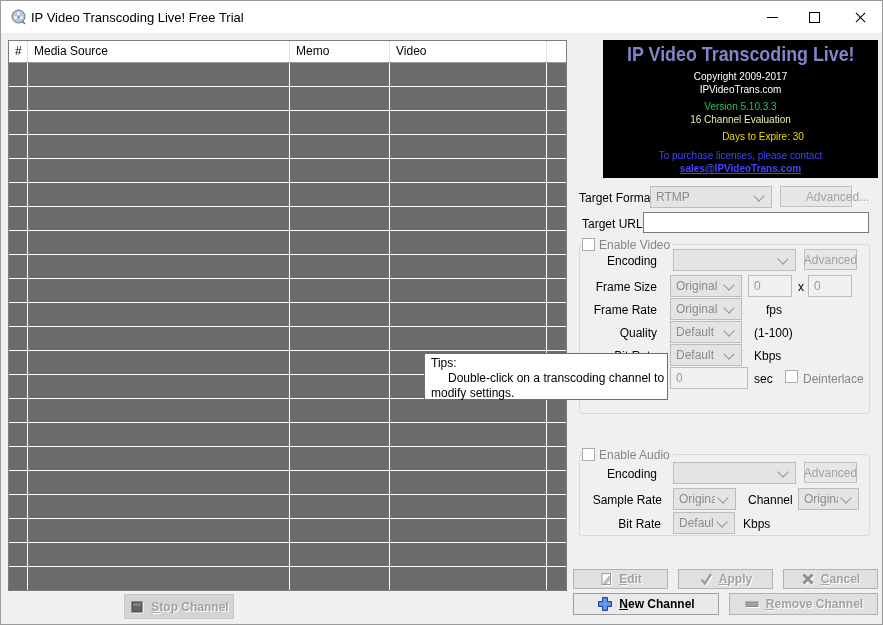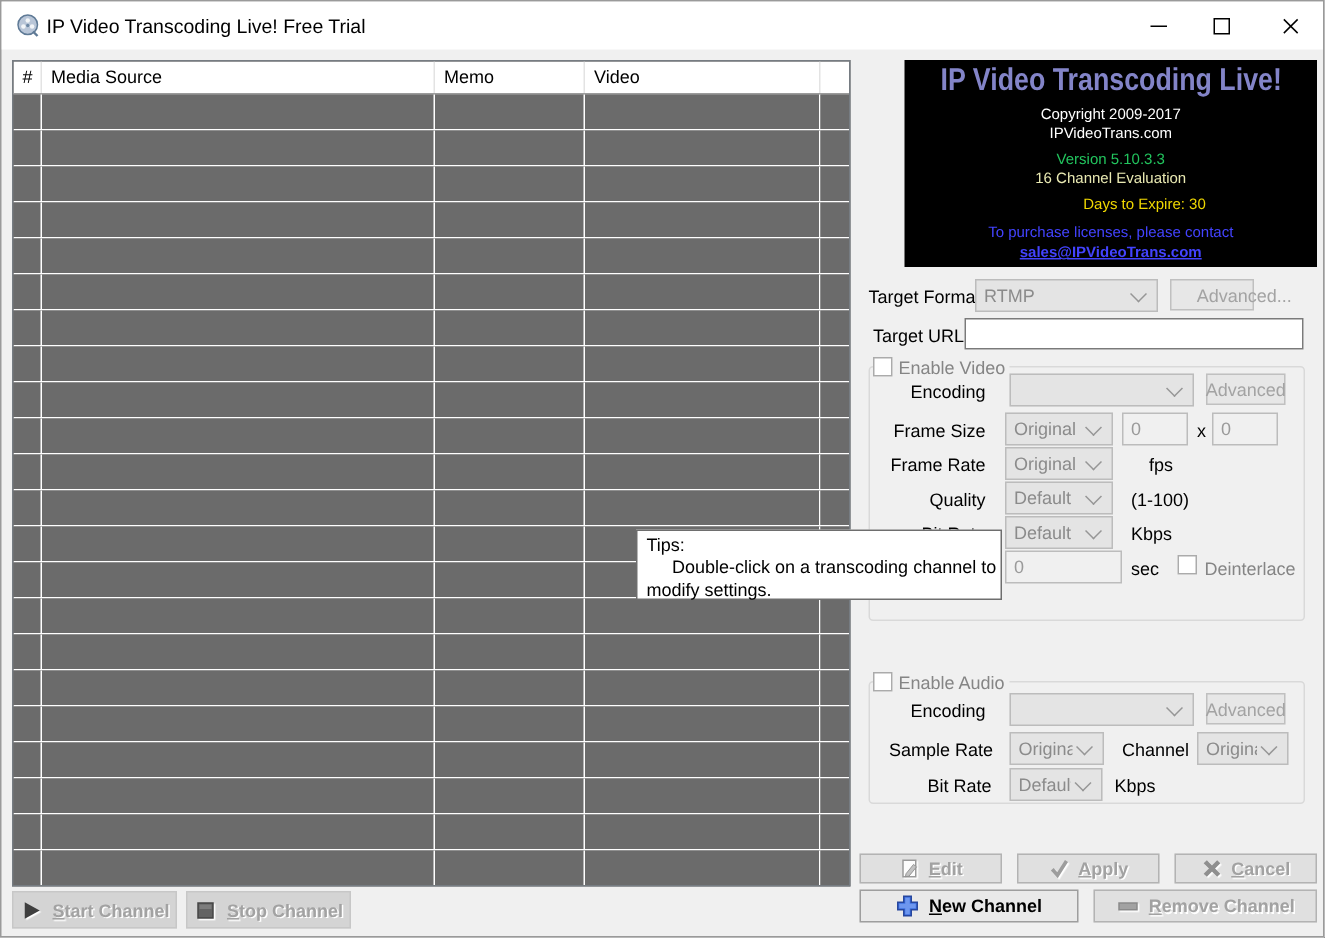--- a/index.html
+++ b/index.html
@@ -286,21 +286,21 @@
     <div class="info-line mt4" style="color:#f0d800;padding-left:45px;">Days to Expire: 30</div>
     <div class="info-line mt6" style="color:#4343ff;">To purchase licenses, please contact</div>
     <div class="info-line email" style="color:#4343ff;">sales@IPVideoTrans.com</div>
   </div>
 
   <span class="lbl" style="left:578px;top:190px;">Target Format</span>
   <div class="combo" style="left:649px;top:185px;width:122px;">
     <span class="val">RTMP</span>
     <span class="chev"></span>
   </div>
-  <div class="advbtn" style="left:779px;top:185px;width:56px;padding-left:43px;">
+  <div class="advbtn" style="left:779px;top:185px;width:72px;padding-left:43px;">
     <span>Advanced...</span>
   </div>
 
   <span class="lbl" style="left:581px;top:216px;">Target URL</span>
   <input class="urlinput" style="left: 642px; top: 211px; width: 226px;" value="">
 
   <div class="groupbox" style="left:578px;top:243px;width:289px;height:168px;"></div>
   <span class="grouphead" style="left:581px;top:237px;padding-left:0;">
     <span class="cb" style="position:relative;display:inline-block;vertical-align:-2px;margin-right:4px;left:0;top:0;"></span><span>Enable Video</span>
   </span>
@@ -408,26 +408,20 @@
     </svg>
     <span class="accel"><u>N</u>ew Channel</span>
   </div>
   <div class="abtn btn-std" style="left:728px;top:592px;width:149px;height:22px;">
     <svg class="icon16 emboss" viewBox="0 0 16 16">
       <rect x="2" y="6" width="12" height="4.5" fill="#a2a2a2" stroke="#8a8a8a"></rect>
     </svg>
     <span class="dis-text accel"><u>R</u>emove Channel</span>
   </div>
 
-  <div class="abtn btn-flat" style="left:7px;top:593px;width:110px;height:25px;">
-    <svg class="icon16 emboss" viewBox="0 0 16 16">
-      <path d="M3.5 2.5l10 5.5-10 5.5z" fill="#3f3f3f"></path>
-    </svg>
-    <span class="dis-text accel"><u>S</u>tart Channel</span>
-  </div>
   <div class="abtn btn-flat" style="left:123px;top:593px;width:110px;height:25px;">
     <svg class="icon16 emboss" viewBox="0 0 16 16">
       <rect x="3" y="3" width="10" height="10" fill="#636363" stroke="#454545"></rect>
       <rect x="4" y="4" width="8" height="3" fill="#7d7d7d"></rect>
     </svg>
     <span class="dis-text accel"><u>S</u>top Channel</span>
   </div>
 
   <div class="tooltip">
     <div>Tips:</div>

